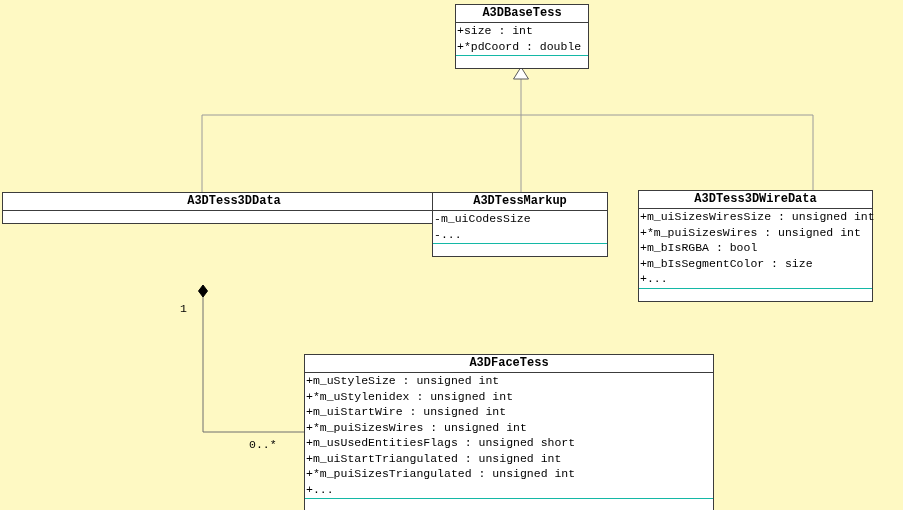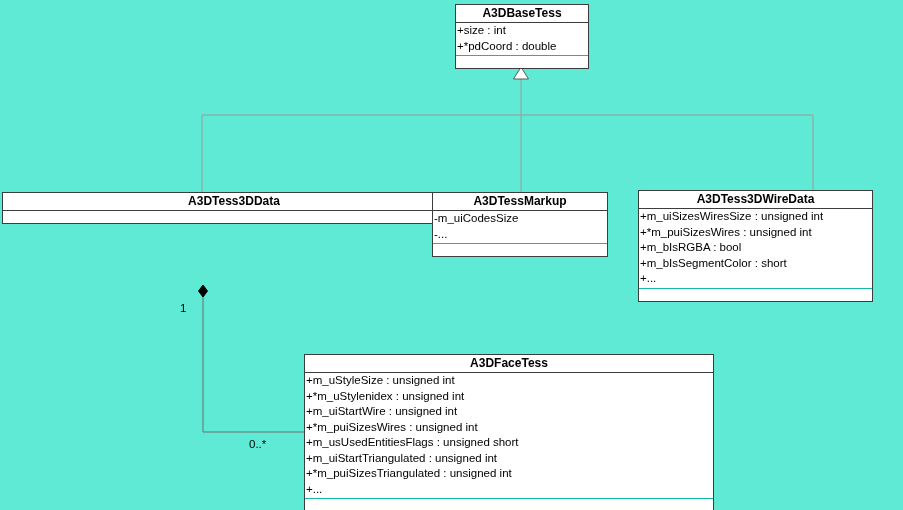--- a/index.html
+++ b/index.html
@@ -1,18 +1,18 @@
 <!DOCTYPE html>
 <html><head>
 <meta charset="utf-8">
 <style>
   html,body { margin:0; padding:0; background:#ffffff; }
   .canvas {
-    position:relative; width:903px; height:510px; background:#5eead4;
-    font-family:Liberation Sans, sans-serif; color:#000000; overflow:hidden;
+    position:relative; width:903px; height:510px; background:#fef9c3;
+    font-family:Liberation Mono, monospace; color:#000000; overflow:hidden;
   }
   .connectors { position:absolute; left:0; top:0; width:903px; height:510px; z-index:0; }
   .uml-class {
     position:absolute; background:#ffffff; border:1px solid #3c3c3c;
     z-index:1; box-sizing:border-box;
   }
   .uml-title {
     font-weight:bold; font-size:12px; line-height:15px; text-align:center;
     padding:1px 4px; border-bottom:1px solid #3c3c3c; white-space:nowrap;
   }
@@ -64,21 +64,21 @@
     </div>
     <div class="uml-methods"></div>
   </div>
 
   <div class="uml-class" style="left:638px; top:190px; width:235px;">
     <div class="uml-title">A3DTess3DWireData</div>
     <div class="uml-attrs">
       <div class="uml-attr">+m_uiSizesWiresSize : unsigned int</div>
       <div class="uml-attr">+*m_puiSizesWires : unsigned int</div>
       <div class="uml-attr">+m_bIsRGBA : bool</div>
-      <div class="uml-attr">+m_bIsSegmentColor : short</div>
+      <div class="uml-attr">+m_bIsSegmentColor : size</div>
       <div class="uml-attr">+...</div>
     </div>
     <div class="uml-methods"></div>
   </div>
 
   <div class="uml-class" style="left:304px; top:354px; width:410px;">
     <div class="uml-title">A3DFaceTess</div>
     <div class="uml-attrs">
       <div class="uml-attr">+m_uStyleSize : unsigned int</div>
       <div class="uml-attr">+*m_uStylenidex : unsigned int</div>

